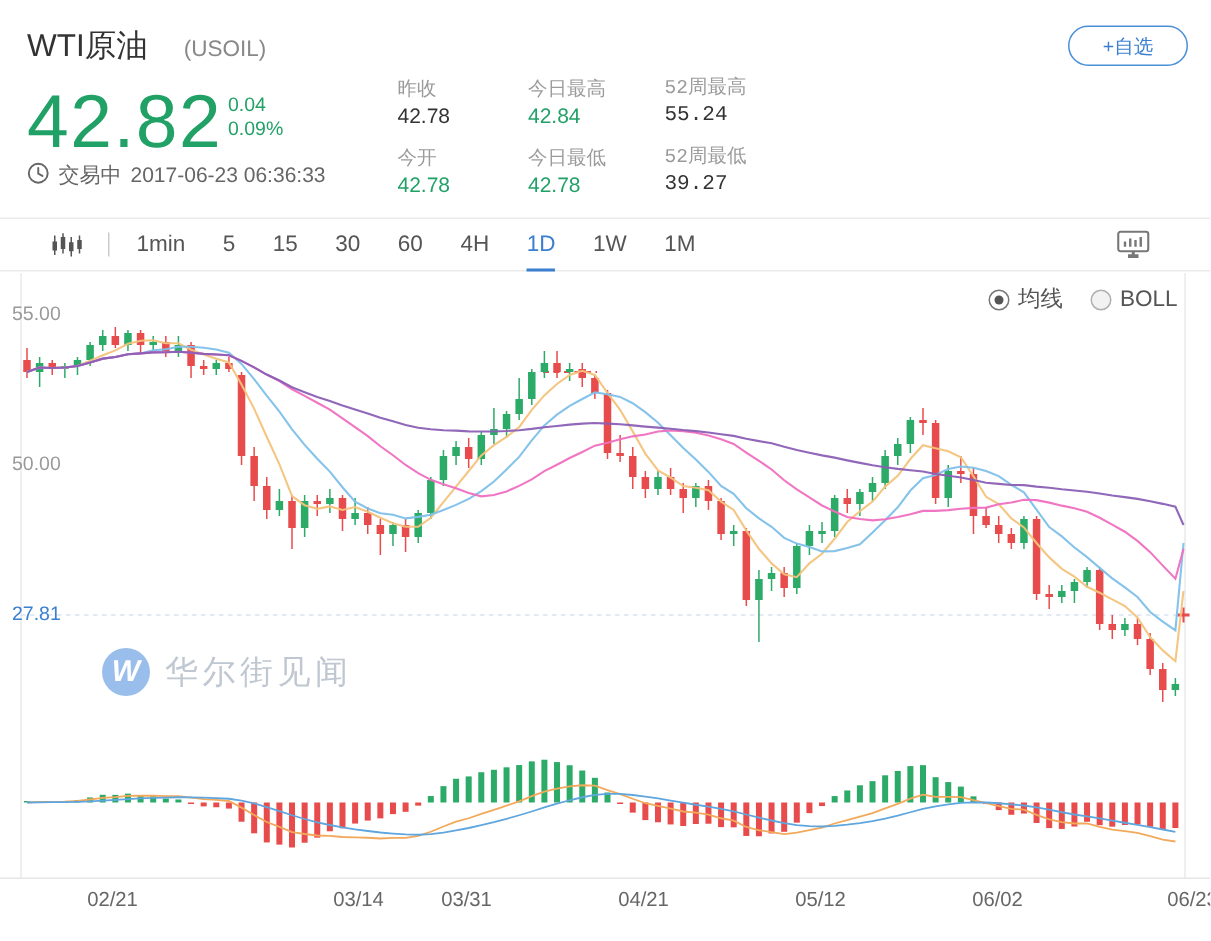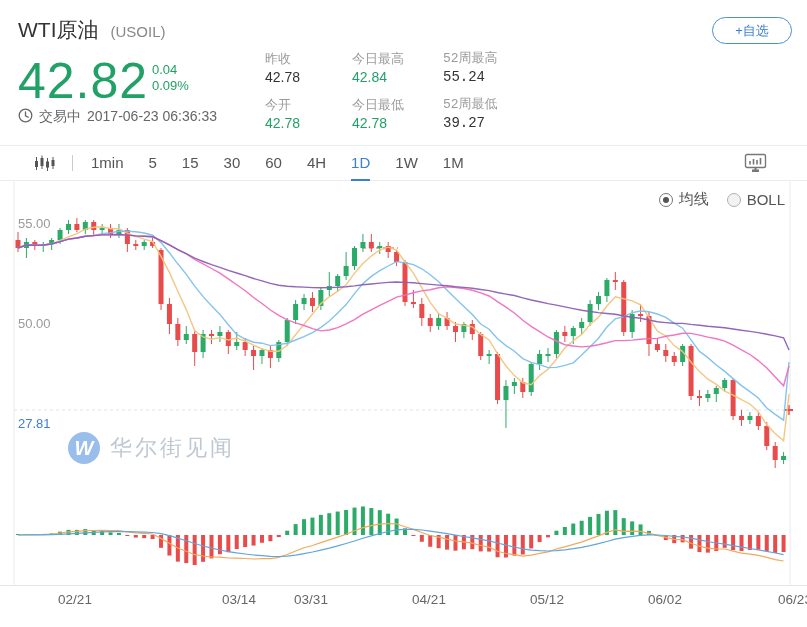--- a/index.html
+++ b/index.html
@@ -2,21 +2,21 @@
 <html><head>
 <meta charset="utf-8">
 <style>
   * { margin:0; padding:0; box-sizing:border-box; }
   html,body { width:807px; height:627px; overflow:hidden; background:#fff;
     font-family:"Liberation Sans","DejaVu Sans",sans-serif; }
   #app { position:relative; width:807px; height:627px; }
 
   
   .header { position:relative; height:145px; }
-  .title-row { position:absolute; left:18px; top:16px; display:flex; align-items:baseline; gap:12px; }
+  .title-row { position:absolute; left:18px; top:16px; display:flex; align-items:baseline; gap:24px; }
   .title { font-size:21px; color:#333; }
   .symbol { font-size:15px; color:#888; }
   .price-big { position:absolute; left:18px; top:52px; font-size:50px; color:#22a167; letter-spacing:1px; }
   .change-box { position:absolute; left:152px; top:62px; font-size:13px; color:#22a167; line-height:16px; }
   .status-row { position:absolute; left:18px; top:108px; font-size:14px; color:#666; display:flex; gap:6px; }
   .watch-btn { position:absolute; right:15px; top:17px; width:80px; height:27px; border:1px solid #4a90d9;
     border-radius:14px; color:#3b7fd0; font-size:13px; background:#fff; display:flex; align-items:center; justify-content:center; cursor:pointer; }
   .stat-col { position:absolute; top:50px; }
   .stat { margin-bottom:9px; }
   .stat-label { font-size:13px; color:#9b9b9b; line-height:18px; }
@@ -31,21 +31,21 @@
   .tb-icon { display:flex; align-items:center; margin-right:16px; cursor:pointer; }
   .tb-divider { width:1px; height:16px; background:#ccc; margin-right:18px; }
   .tb-item { font-size:15px; color:#555; margin-right:25px; cursor:pointer; height:35px;
     display:flex; align-items:center; border-bottom:2px solid transparent; }
   .tb-item.active { color:#3b7fd0; border-bottom:2px solid #3b7fd0; }
   .tb-right { position:absolute; right:40px; top:7px; cursor:pointer; }
 
   
   .chart-wrap { position:absolute; left:0; top:182px; width:807px; height:404px; }
   .chart-wrap svg { position:absolute; left:0; top:0; }
-  .y-label { position:absolute; font-size:13px; color:#999; left:18px;margin-top:15px; }
+  .y-label { position:absolute; font-size:13px; color:#999; left:8px; }
   .y-label.blue { color:#3b7fd0; }
   .radio-row { position:absolute; display:flex; align-items:center; gap:18px; font-size:15px; color:#555; }
   .radio-item { display:flex; align-items:center; gap:6px; cursor:pointer; }
   .radio-dot { width:14px; height:14px; border-radius:50%; border:1px solid #b0b0b0; background:#f2f2f2; position:relative; display:inline-block; }
   .radio-dot.sel { background:#fff; border-color:#777; }
   .radio-dot.sel::after { content:''; position:absolute; left:3px; top:3px; width:6px; height:6px; border-radius:50%; background:#555; }
   .watermark { position:absolute; left:68px; top:250px; display:flex; align-items:center; gap:10px; opacity:.9; }
   .wm-circle { width:32px; height:32px; border-radius:50%; background:#8fb7ea; color:#fff;
     font-size:20px; font-weight:bold; display:flex; align-items:center; justify-content:center; font-style:italic; }
   .wm-text { font-size:22px; color:#b9c2cc; letter-spacing:3px; }

